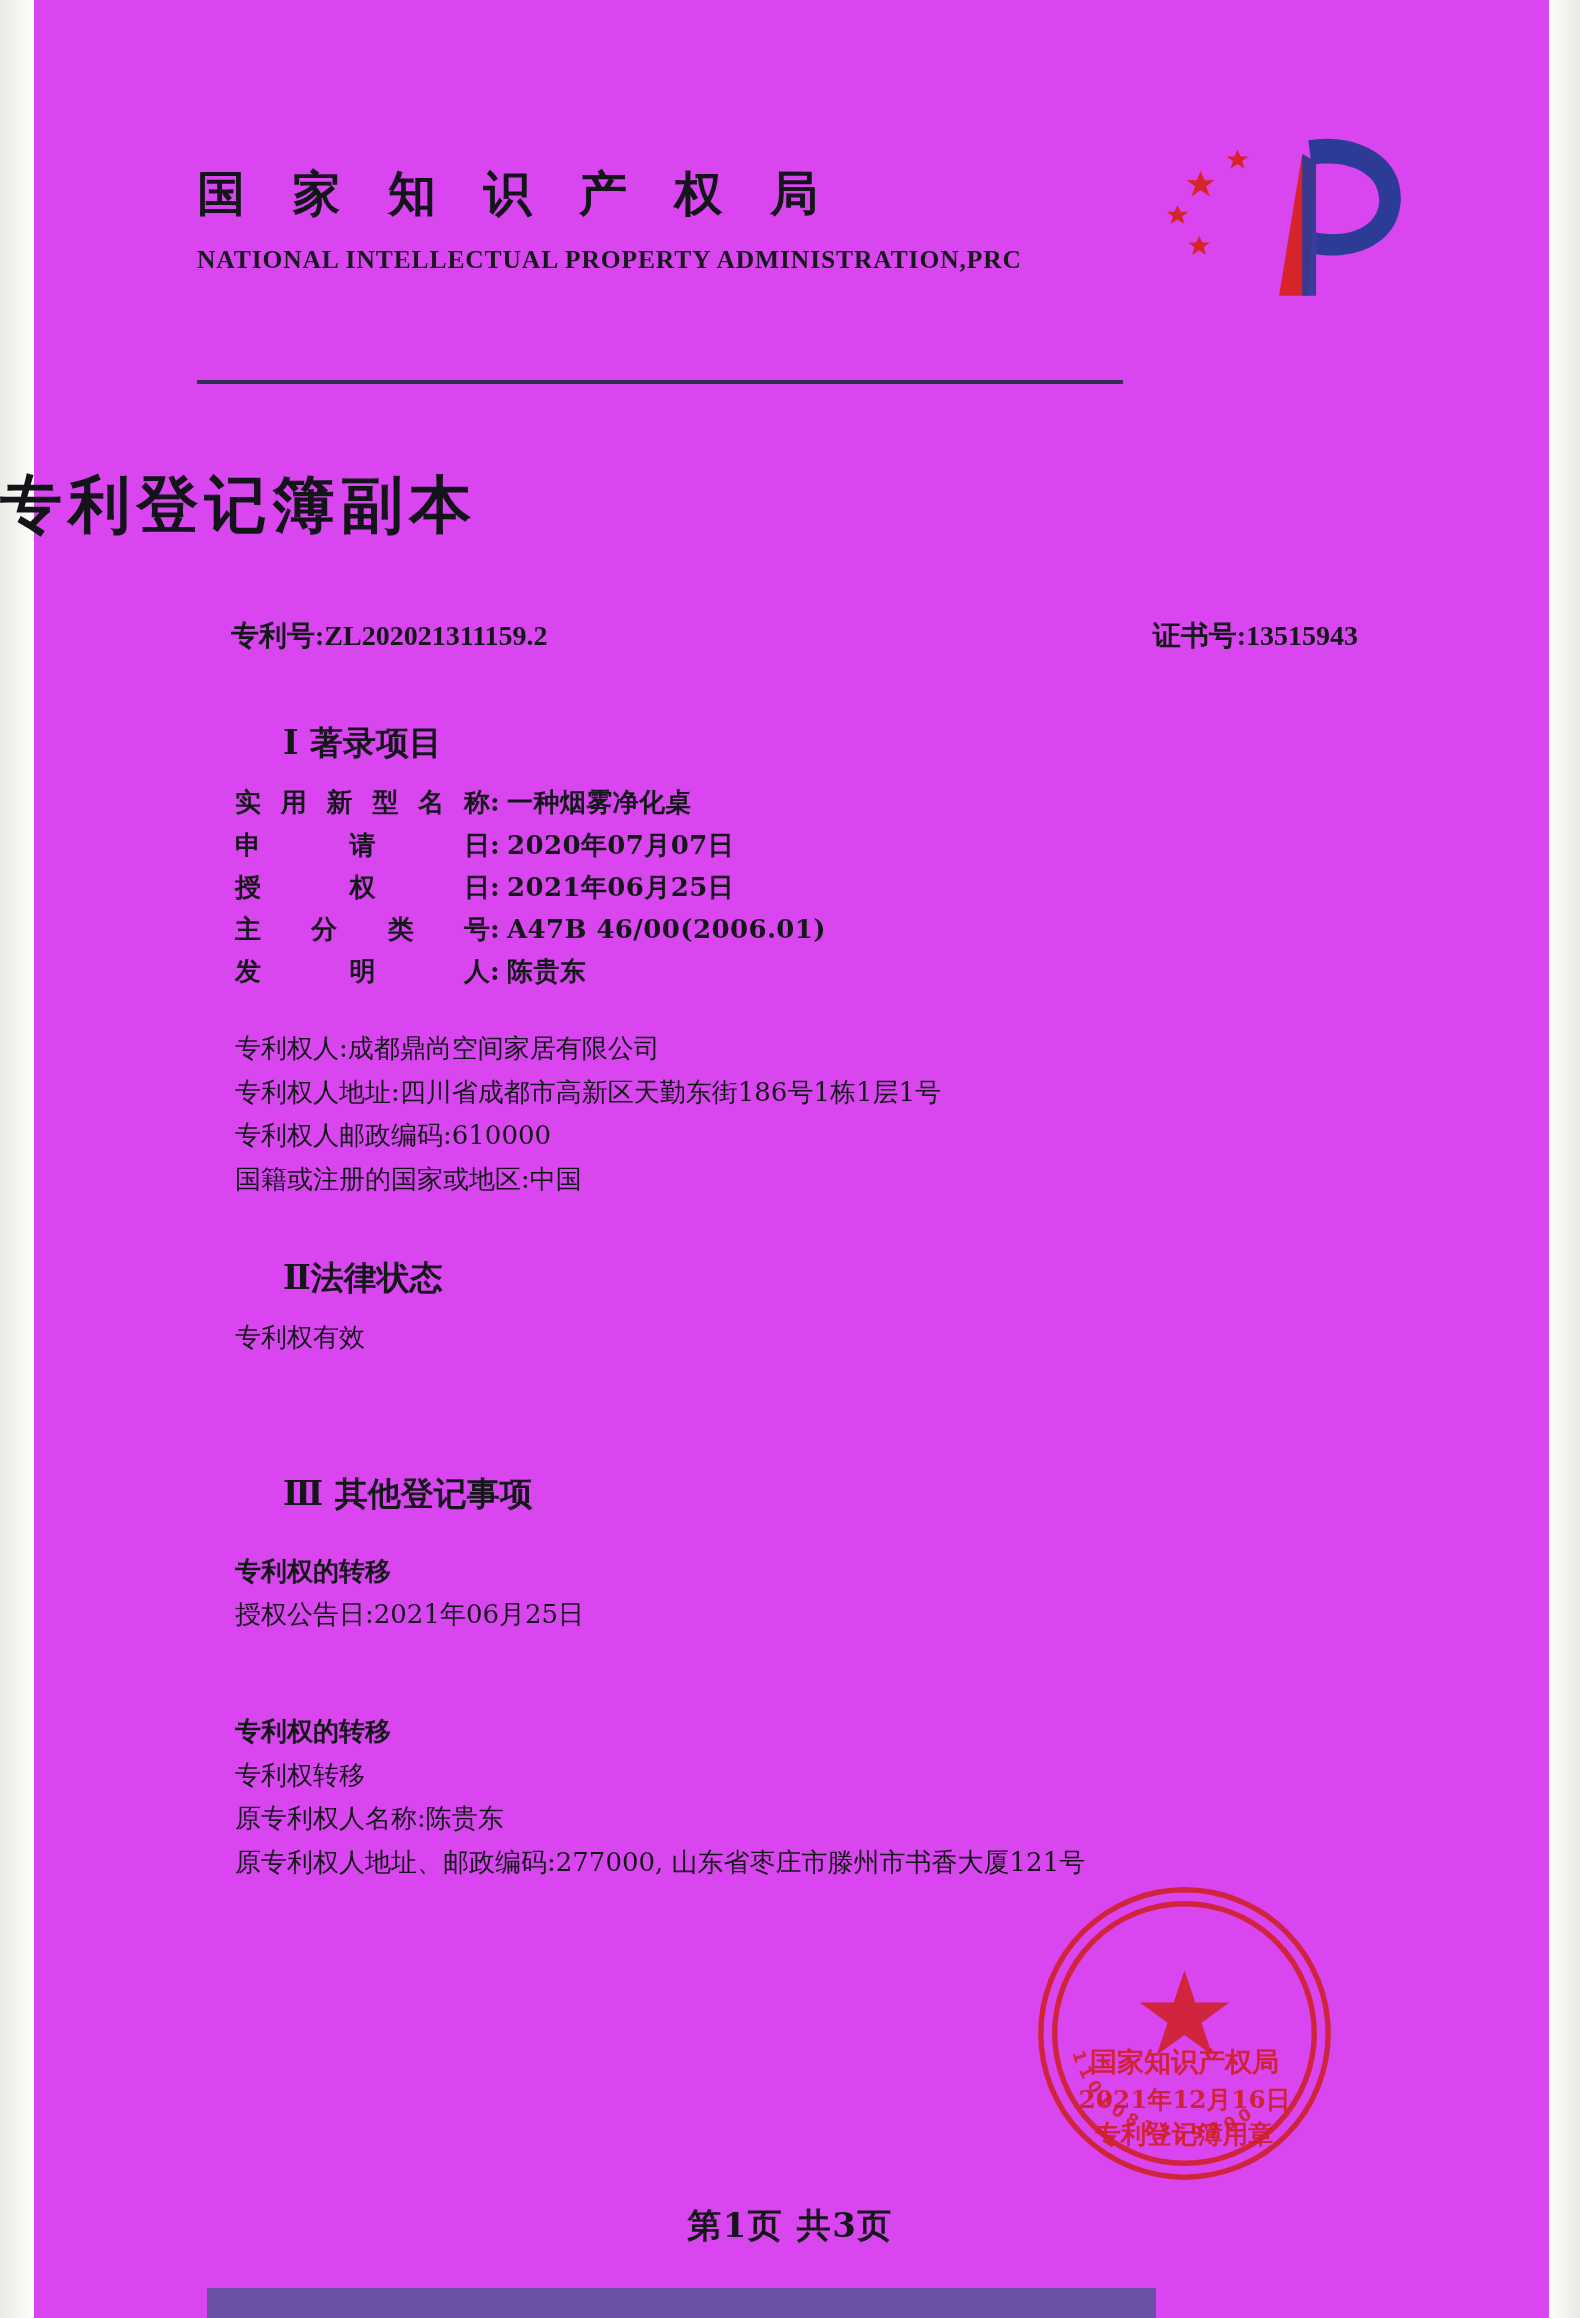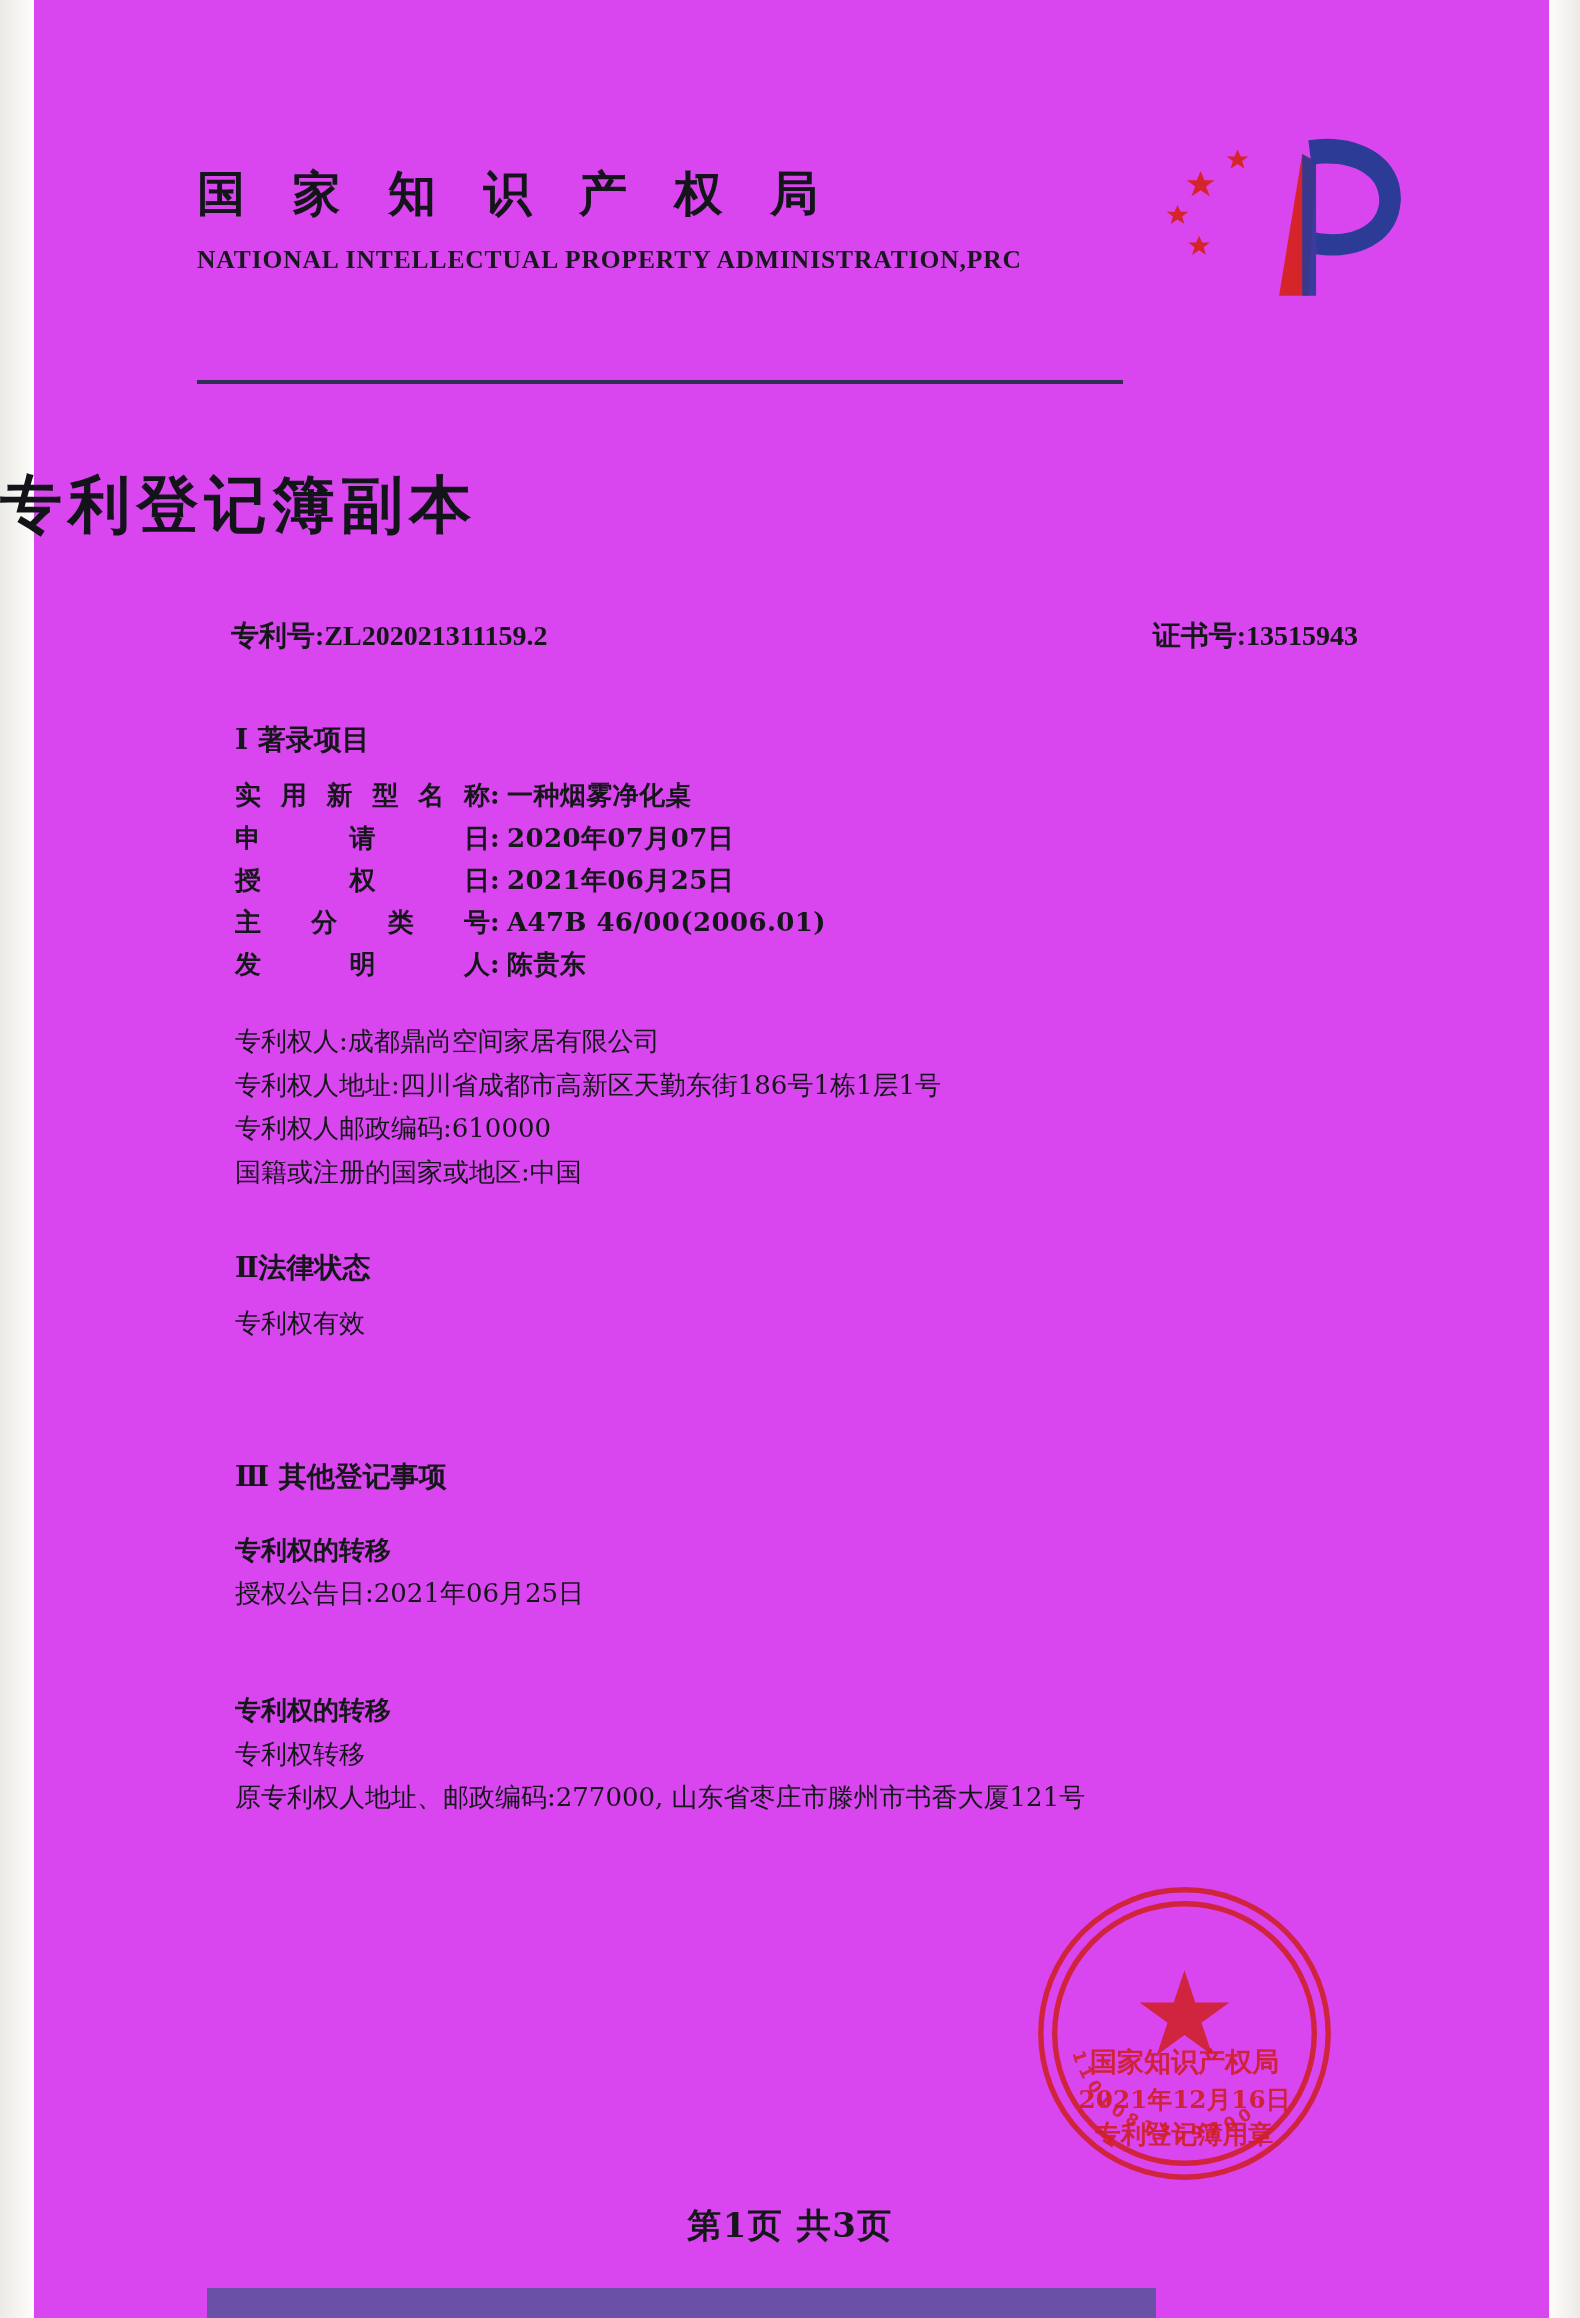--- a/index.html
+++ b/index.html
@@ -92,24 +92,25 @@
   
   .body-block {
     position: absolute;
     left: 235px;
     top: 721px;
     width: 1157px;
     font-family: "DejaVu Serif", serif;
     color: #15161a;
   }
   .sec-head {
-    font-size: 28px;
+    font-size: 33px;
     font-weight: 700;
     margin-top: 0;
     margin-bottom: 15.4px;
+    margin-left: 48px;
   }
   .biblio-row {
     display: flex;
     align-items: baseline;
     font-size: 26px;
     line-height: 1.62;
   }
   .biblio-label {
     width: 255px;
     display: inline-flex;
@@ -299,20 +300,21 @@
     <div class="sec-head">Ⅲ 其他登记事项</div>
 
     <div class="spacer-28"></div>
     <div class="sub-head">专利权的转移</div>
     <div class="plain-row">授权公告日:2021年06月25日</div>
 
     <div class="spacer-100"></div>
 
     <div class="sub-head">专利权的转移</div>
     <div class="plain-row">专利权转移</div>
+    <div class="plain-row">原专利权人名称:陈贵东</div>
     <div class="plain-row">原专利权人地址、邮政编码:277000, 山东省枣庄市滕州市书香大厦121号</div>
   </div>
 
   <div class="seal">
     <svg width="309" height="309" viewBox="0 0 400 400" xmlns="http://www.w3.org/2000/svg">
       <g opacity="0.88" fill="none" stroke="#cf2026" stroke-width="7">
         <circle cx="200" cy="200" r="186"></circle>
         <circle cx="200" cy="200" r="168"></circle>
       </g>
       <g opacity="0.88" fill="#cf2026">

